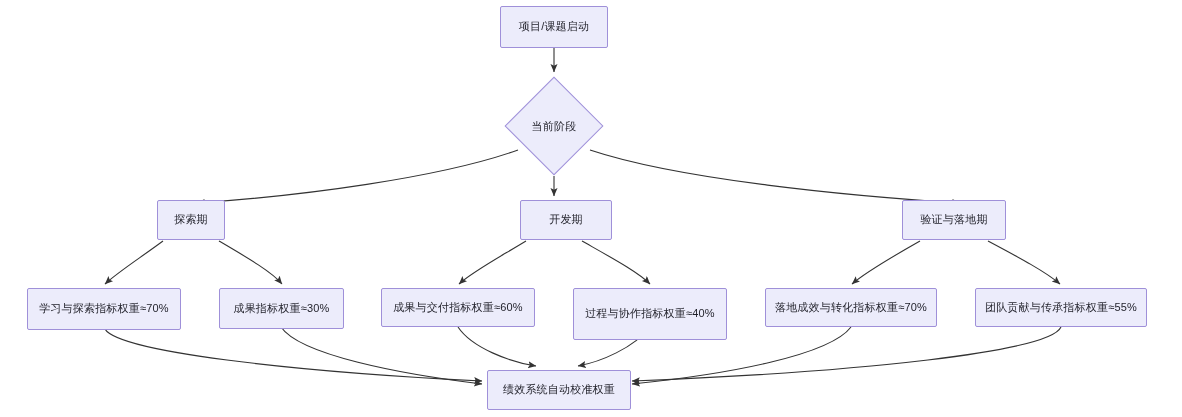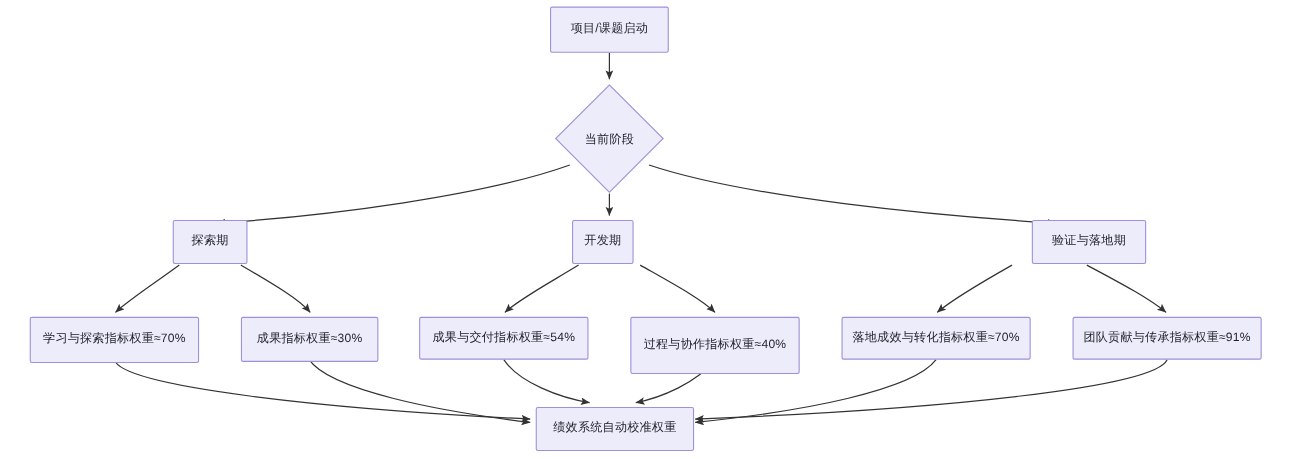--- a/index.html
+++ b/index.html
@@ -118,49 +118,49 @@
 
   <div class="diamond-wrap" style="left:504px; top:76px; width:100px; height:100px;">
     <div class="diamond-shape"></div>
     <span class="diamond-label">当前阶段</span>
   </div>
 
   <div class="node" style="left:157px; top:200px; width:68px; height:40px;">
     <span class="node-label">探索期</span>
   </div>
 
-  <div class="node" style="left:520px; top:200px; width:56px; height:40px;">
+  <div class="node" style="left:520px; top:200px; width:92px; height:40px;">
     <span class="node-label">开发期</span>
   </div>
 
-  <div class="node" style="left:902px; top:200px; width:104px; height:40px;margin-left:36px;">
+  <div class="node" style="left:902px; top:200px; width:104px; height:40px;">
     <span class="node-label">验证与落地期</span>
   </div>
 
   <div class="node" style="left:27px; top:288px; width:154px; height:42px;">
     <span class="node-label">学习与探索指标权重≈70%</span>
   </div>
 
   <div class="node" style="left:219px; top:288px; width:125px; height:41px;">
     <span class="node-label">成果指标权重≈30%</span>
   </div>
 
   <div class="node" style="left:381px; top:288px; width:154px; height:39px;">
-    <span class="node-label">成果与交付指标权重≈54%</span>
+    <span class="node-label">成果与交付指标权重≈60%</span>
   </div>
 
   <div class="node" style="left:573px; top:288px; width:154px; height:52px;">
     <span class="node-label">过程与协作指标权重≈40%</span>
   </div>
 
   <div class="node" style="left:765px; top:288px; width:172px; height:39px;">
     <span class="node-label">落地成效与转化指标权重≈70%</span>
   </div>
 
   <div class="node" style="left:975px; top:288px; width:172px; height:39px;">
-    <span class="node-label">团队贡献与传承指标权重≈91%</span>
+    <span class="node-label">团队贡献与传承指标权重≈55%</span>
   </div>
 
   <div class="node" style="left:487px; top:370px; width:144px; height:40px;align-items:center;">
     <span class="node-label">绩效系统自动校准权重</span>
   </div>
 
 </div>
 
 </body></html>

